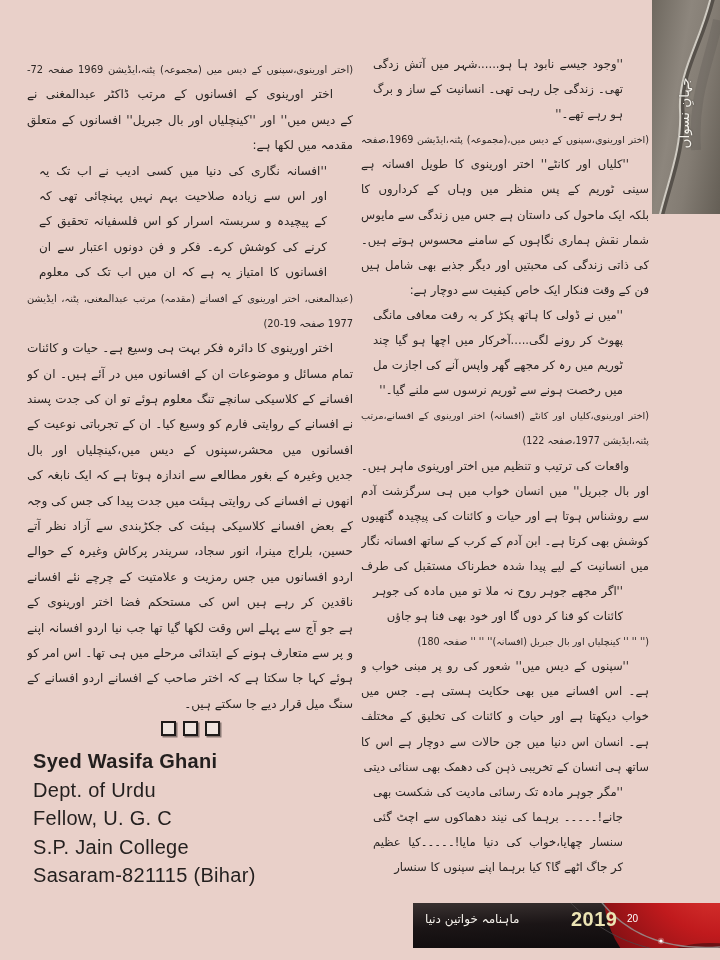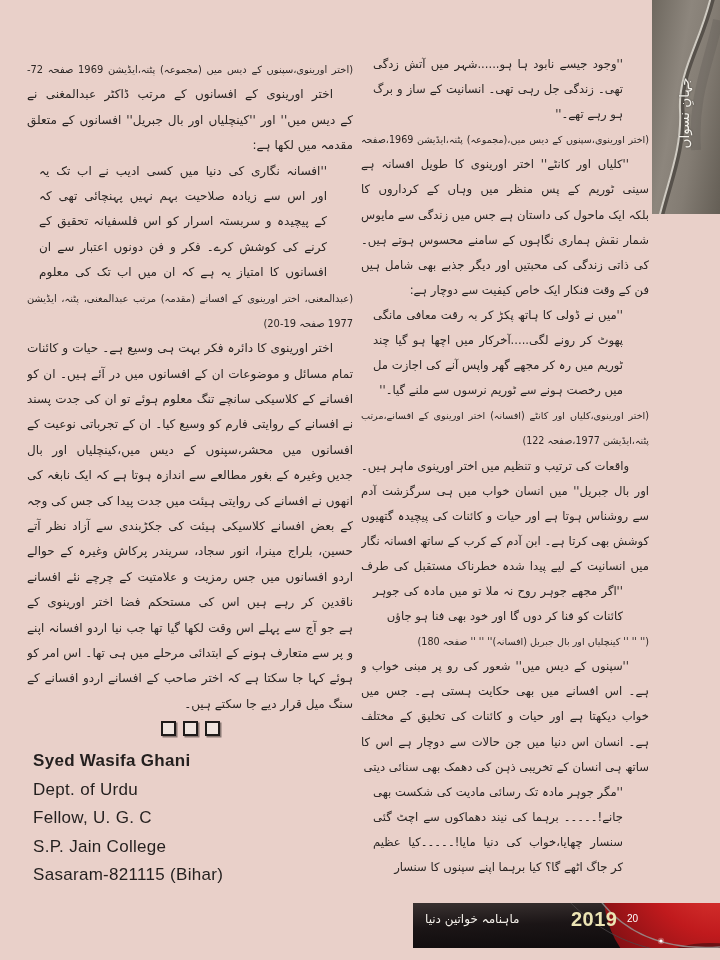--- a/index.html
+++ b/index.html
@@ -47,21 +47,21 @@
   .squares { margin-top:4px; height:22px; text-align:center; direction:ltr; }
   .sq {
     display:inline-block; width:11px; height:11px; margin:0 3.5px;
     background:#eee3dd; border:2px solid #1e1b1a;
     box-shadow:1.5px 1.5px 0 rgba(60,50,45,.55);
   }
 
   
   .author {
     margin-top:4px; direction:ltr; text-align:left; padding-left:6px;
-    font-family:"Liberation Sans", sans-serif; font-size:17px;
+    font-family:"Liberation Sans", sans-serif; font-size:20px;
     color:#231f1e; letter-spacing:.3px;
   }
   .author div { line-height:28.5px; }
   .author .name { font-weight:bold; }
 
   
   .footer {
     position:absolute; left:413px; top:903px; width:307px; height:45px;
     background:linear-gradient(178deg,#3a3231 0%,#1b1516 45%,#0d0a0b 100%);
     overflow:hidden;

